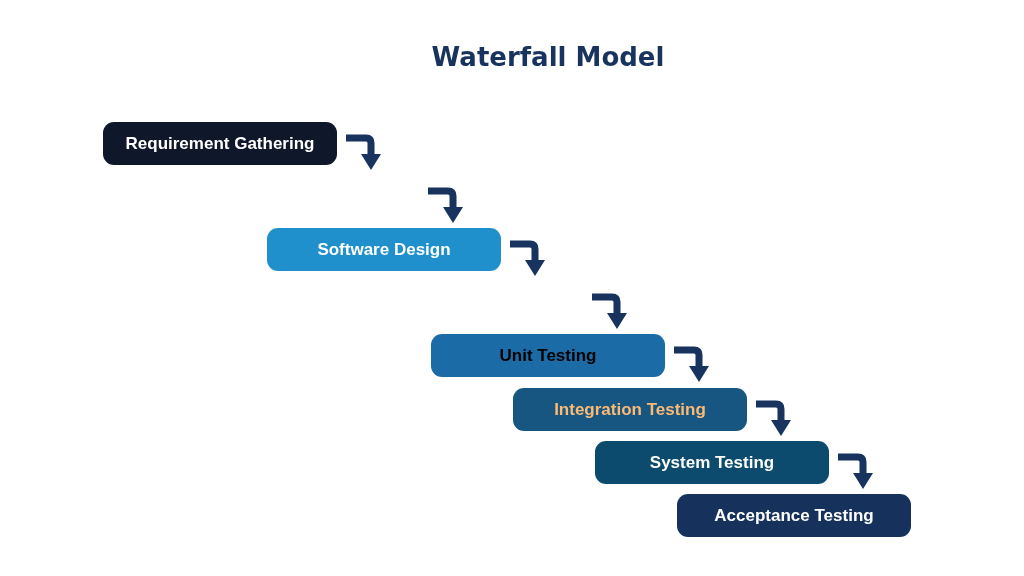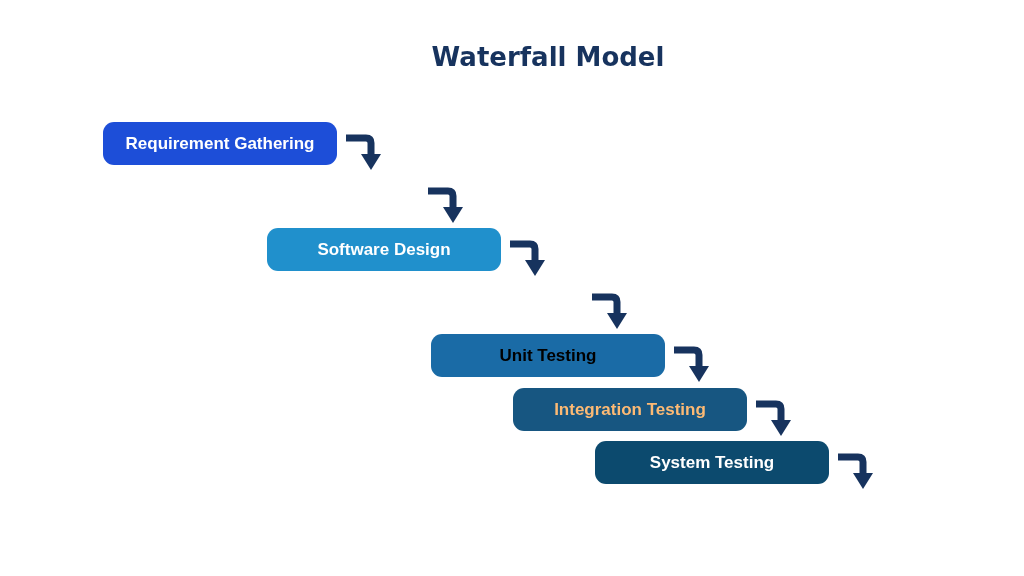--- a/index.html
+++ b/index.html
@@ -40,34 +40,37 @@
     width:40px;height:40px;
   }
 </style>
 </head>
 <body style="background: rgb(255, 255, 255);">
 
 <div class="canvas">
 
   <div class="title" style="color: rgb(23, 51, 94);">Waterfall Model</div>
 
-  <div class="stage" style="left: 103px; top: 122px; background: #1d4ed8;">
+  <div class="stage" style="left: 103px; top: 122px; background: #0f172a;">
     <span class="label" style="color: rgb(255, 255, 255);">Requirement Gathering</span>
   </div>
   <div class="stage" style="left: 267px; top: 228px; background: rgb(32, 144, 204);">
     <span class="label" style="color: rgb(255, 255, 255);">Software Design</span>
   </div>
   <div class="stage" style="left: 431px; top: 334px; background: rgb(26, 107, 166);">
     <span class="label" style="color: #000000;">Unit Testing</span>
   </div>
   <div class="stage" style="left: 513px; top: 388px; background: rgb(23, 86, 129);">
     <span class="label" style="color: #fdba74;">Integration Testing</span>
   </div>
   <div class="stage" style="left: 595px; top: 441px; background: #0c4a6e;">
     <span class="label" style="color: rgb(255, 255, 255);">System Testing</span>
+  </div>
+  <div class="stage" style="left: 677px; top: 494px; background: rgb(22, 50, 92);">
+    <span class="label" style="color: rgb(255, 255, 255);">Acceptance Testing</span>
   </div>
 
   <svg class="arrow" viewBox="0 0 40 40" style="left: 345px; top: 134px;">
     <path class="arrow-line" d="M1 4 H21 Q26 4 26 9 V21" fill="none" stroke-width="7" stroke="#17335E"></path>
     <polygon class="arrow-head" points="16,20 36,20 26,36" fill="#17335E"></polygon>
   </svg>
   <svg class="arrow" viewBox="0 0 40 40" style="left: 427px; top: 187px;">
     <path class="arrow-line" d="M1 4 H21 Q26 4 26 9 V21" fill="none" stroke-width="7" stroke="#17335E"></path>
     <polygon class="arrow-head" points="16,20 36,20 26,36" fill="#17335E"></polygon>
   </svg>

